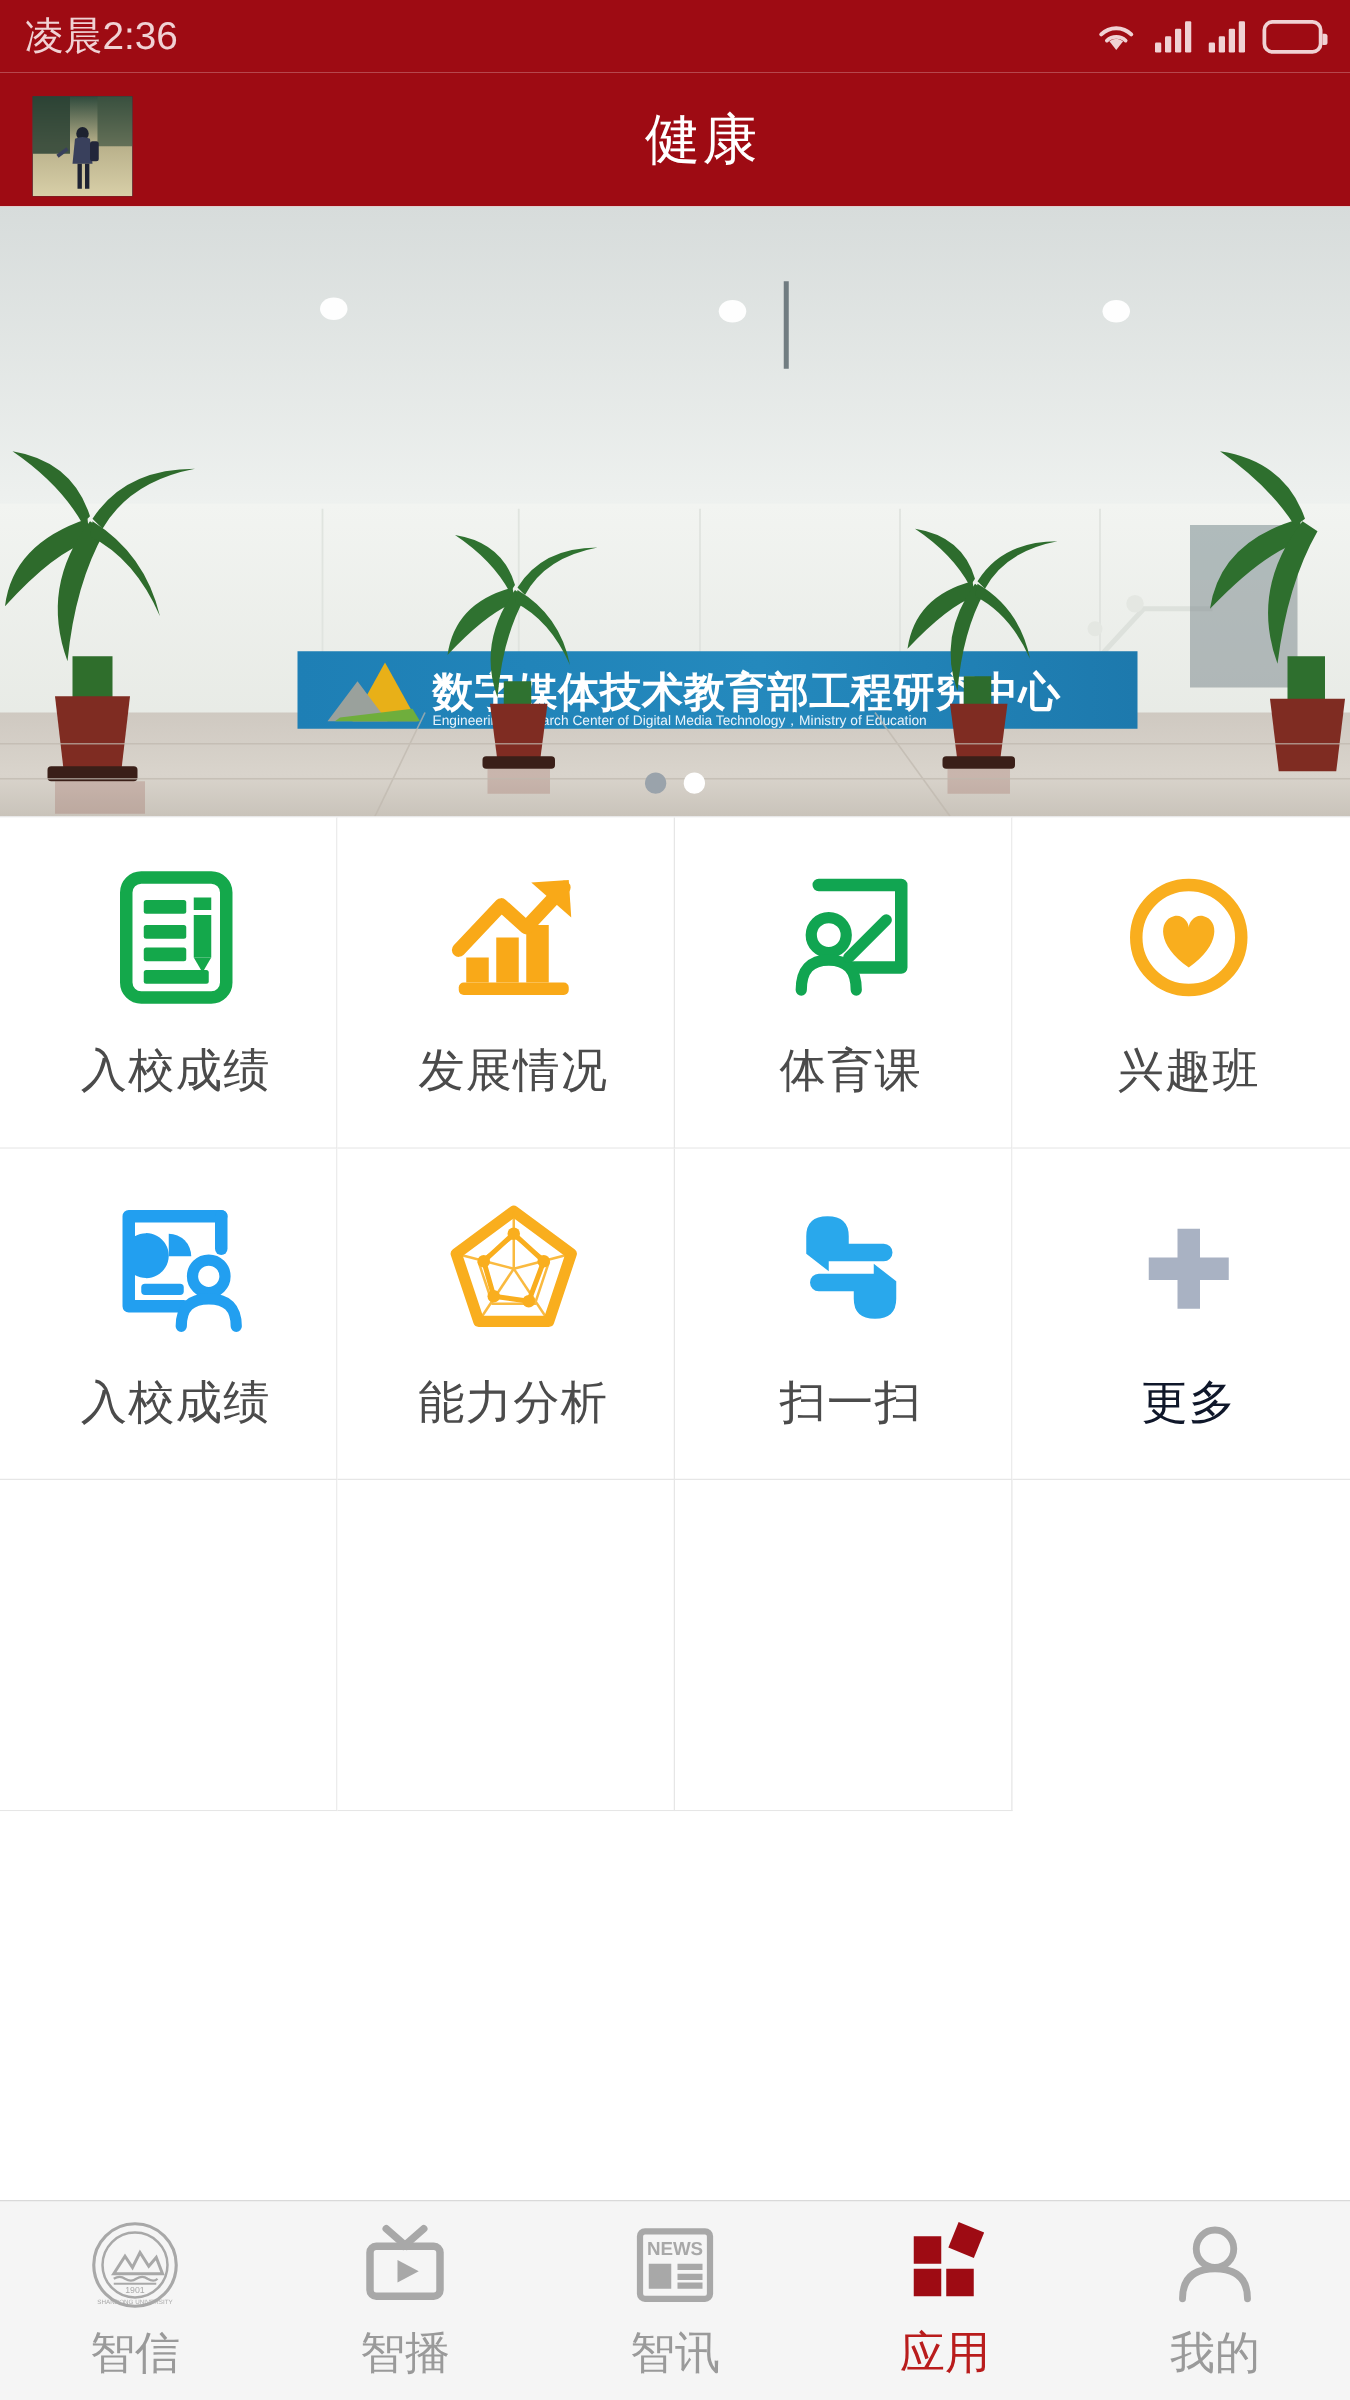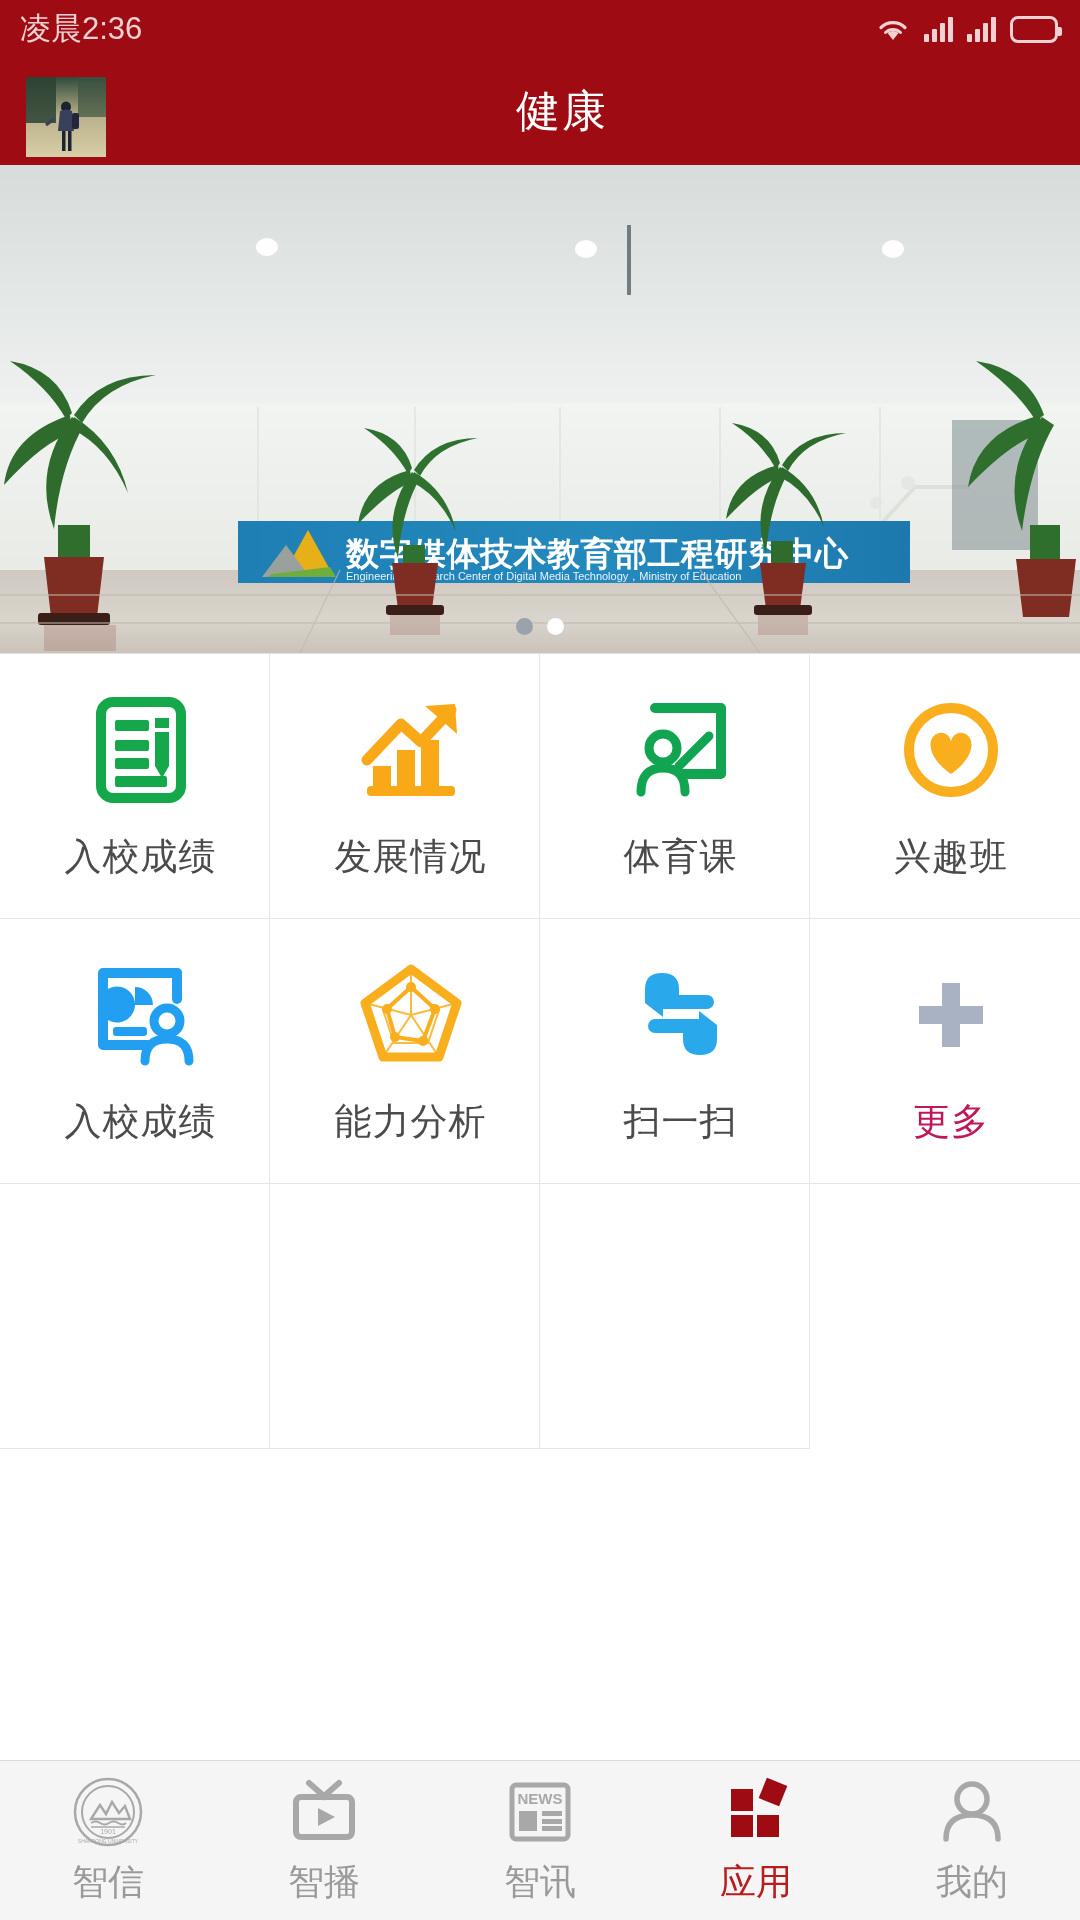--- a/index.html
+++ b/index.html
@@ -54,21 +54,21 @@
   .cell {
     height: 265px; border-right: 1px solid #e6e6e6; border-bottom: 1px solid #e6e6e6;
     display: flex; flex-direction: column; align-items: center; justify-content: center;
     background: #fff;
     padding-left: 12px;
   }
   .cell:nth-child(4n) { border-right: none; }
   .cell.empty { }
   .cell-ic { height: 120px; display: flex; align-items: center; justify-content: center; }
   .cell-lb { margin-top: 22px; font-size: 37px; color: #4b4b4b; letter-spacing: 1px; }
-  .cell.more .cell-lb { color: #be185d; text-align: right; }
+  .cell.more .cell-lb { color: #0f172a; text-align: right; }
 
   .filler { flex: 1 1 auto; background: #fff; }
 
   
   .tabbar {
     height: 160px; flex: 0 0 160px; background: #f5f5f5;
     border-top: 1px solid #d9d9d9; display: flex; align-items: center;
   }
   .tab { flex: 1; display: flex; flex-direction: column; align-items: center; justify-content: center; gap: 8px; }
   .tab-ic { height: 76px; display:flex; align-items:center; justify-content:flex-end; }

